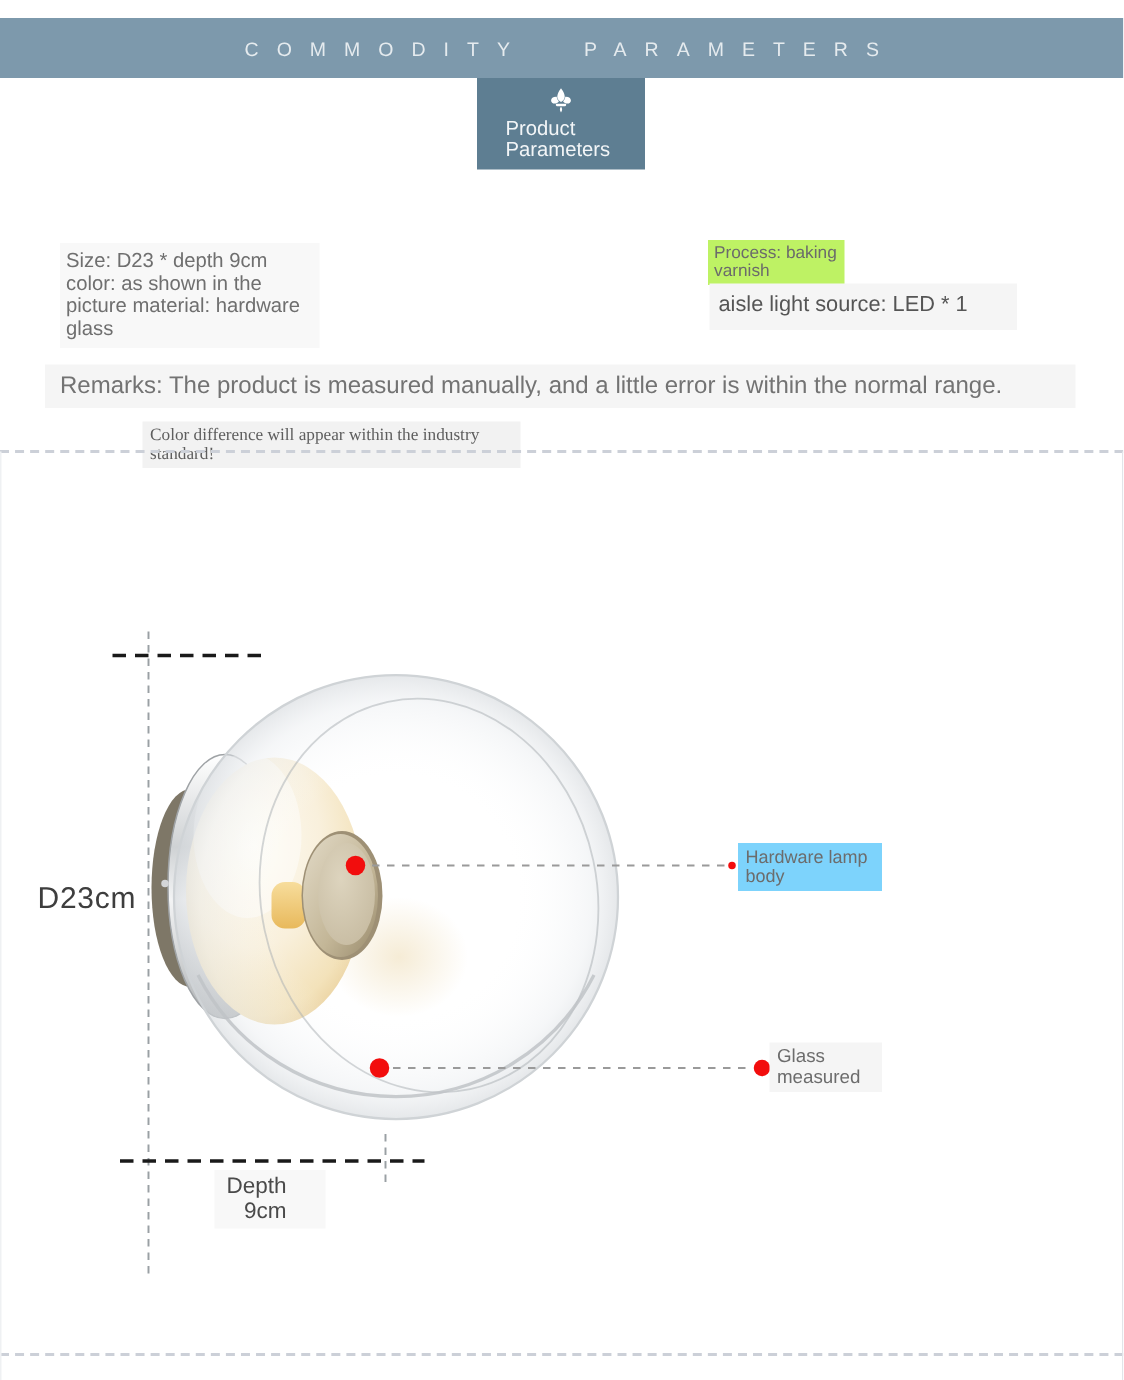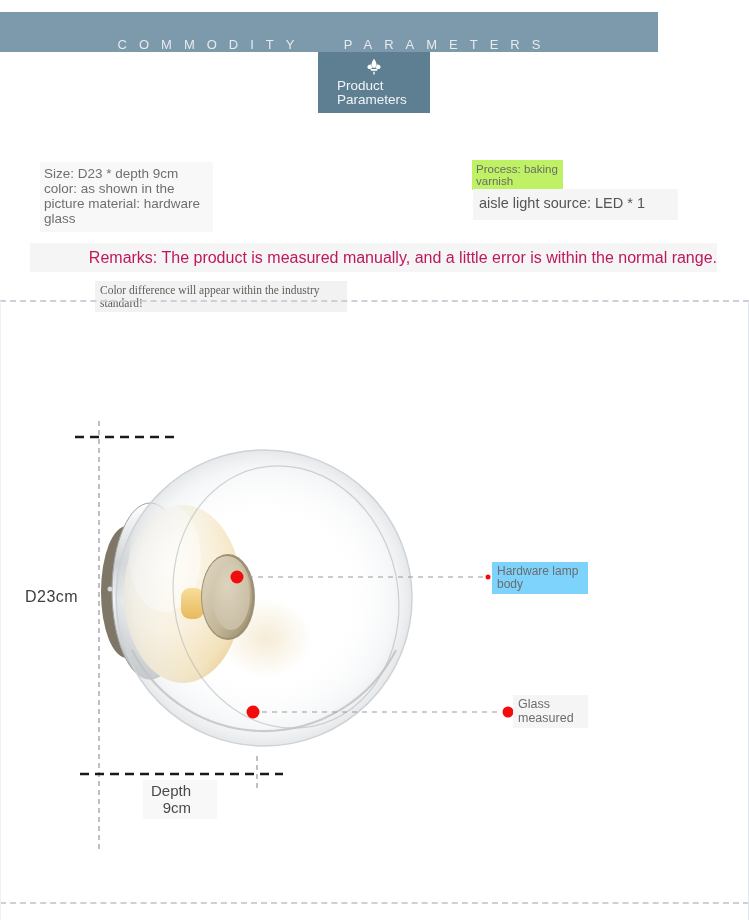--- a/index.html
+++ b/index.html
@@ -2,55 +2,55 @@
 <html><head>
 <meta charset="utf-8">
 <style>
   html,body{margin:0;padding:0;background:#ffffff;}
   .canvas{
     position:relative;width:749px;height:920px;margin:0 auto;overflow:hidden;
     background:#ffffff;font-family:"Liberation Sans",sans-serif;
   }
   
   .banner{
-    position:absolute;left:0;top:12px;width:658px;height:40px;
-    background:#7d99ac;display:flex;align-items:flex-end;justify-content:center;
+    position:absolute;left:0;top:12px;width:749px;height:40px;
+    background:#7d99ac;display:flex;align-items:center;justify-content:center;
   }
   .banner-title{
     color:rgba(255,255,255,0.8);font-size:13px;letter-spacing:12px;
     word-spacing:22px;white-space:nowrap;padding-left:12px;
   }
   .badge{
     position:absolute;left:318px;top:52px;width:112px;height:61px;
     background:#5e7e92;color:#ffffff;
   }
   .badge-icon{position:absolute;left:0;right:0;top:6px;text-align:center;height:18px;}
   .badge-text{position:absolute;left:19px;top:27px;font-size:13.5px;line-height:14px;color:#f2f5f7;}
   
   .blk{position:absolute;color:#757575;margin-top:40px;}
   .size-block{left:40px;top:122px;width:173px;background:#f8f8f8;
     font-size:13.5px;line-height:15px;padding:4px 4px 6px 4px;box-sizing:border-box;color:#6f6f6f;}
   .process-block{left:472px;top:120px;width:91px;background:#bef264;
     font-size:11.5px;line-height:12px;padding:3px 4px;box-sizing:border-box;color:#6b6b6b;}
   .area-block{left:473px;top:149px;width:205px;background:#f5f5f5;
     font-size:14.5px;line-height:17px;padding:6px 6px 8px 6px;box-sizing:border-box;color:#555555;}
   .remarks-bar{left:30px;top:203px;width:687px;background:#f5f5f5;
-    font-size:16px;line-height:19px;padding:5px 0 5px 10px;box-sizing:border-box;color:#be185d;text-align:right;}
+    font-size:16px;line-height:19px;padding:5px 0 5px 10px;box-sizing:border-box;color:#737373;}
   .note-block{left:95px;top:241px;width:252px;background:#f2f2f2;
     font-size:11.5px;line-height:12.5px;padding:3px 5px;box-sizing:border-box;color:#5e5e5e;font-family:Liberation Serif, serif;}
   
   .divider{position:absolute;left:0;width:749px;height:0;border-top:2px dashed #ccd0d8;}
   .divider.top{top:300px;}
   .divider.bottom{top:902px;}
   .edge-right{position:absolute;right:0;top:301px;height:619px;width:0;border-left:1px solid #e2e5e9;}
   .edge-left{position:absolute;left:0;top:301px;height:619px;width:0;border-left:1px solid #eff1f3;}
   
   .lamp-svg{position:absolute;left:0;top:410px;}
   .lbl{position:absolute;color:#6c6c6c;}
-  .d23-label{left:25px;top:588px;font-size:16px;color:#3e3e3e;letter-spacing:0.5px;}
+  .d23-label{left:25px;top:588px;font-size:20px;color:#3e3e3e;letter-spacing:0.5px;}
   .depth-label{left:143px;top:780px;background:#f8f8f8;padding:3px 26px 3px 8px;
     font-size:15px;line-height:16.5px;color:#4a4a4a;text-align:right;}
   .hardware-label{left:492px;top:562px;background:#7dd3fc;padding:3px 10px 3px 5px;
     font-size:12px;line-height:13px;}
   .glass-label{left:513px;top:695px;background:#f5f5f5;padding:3px 14px 3px 5px;
     font-size:12.5px;line-height:13.5px;}
 </style>
 </head>
 <body>
 

